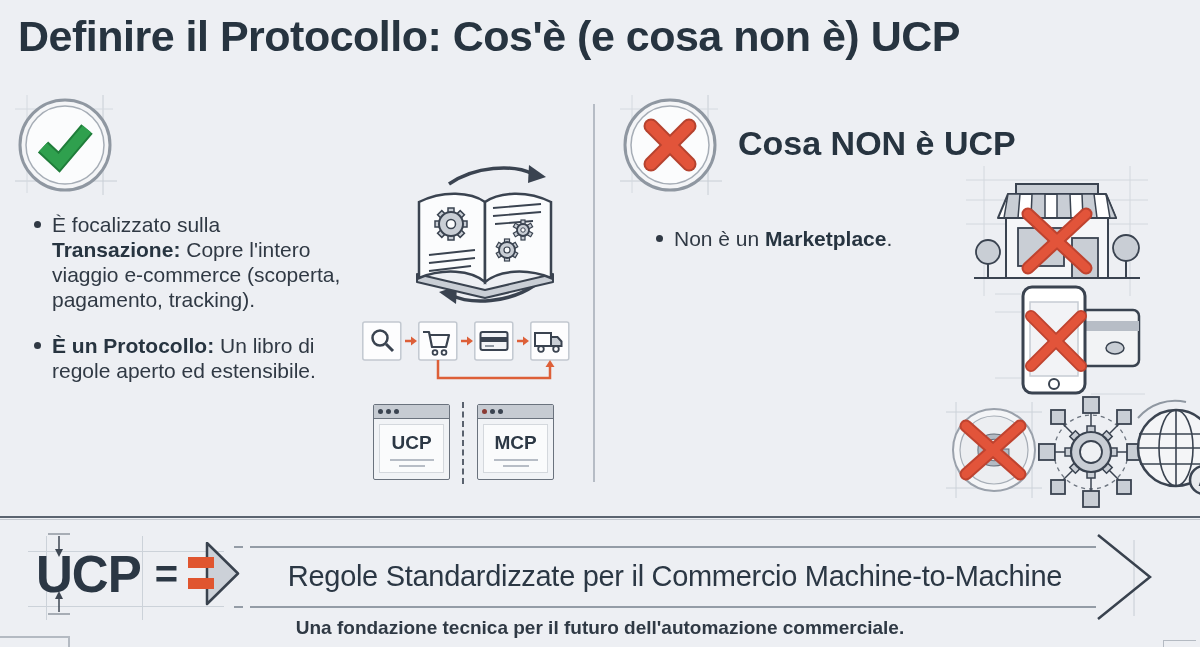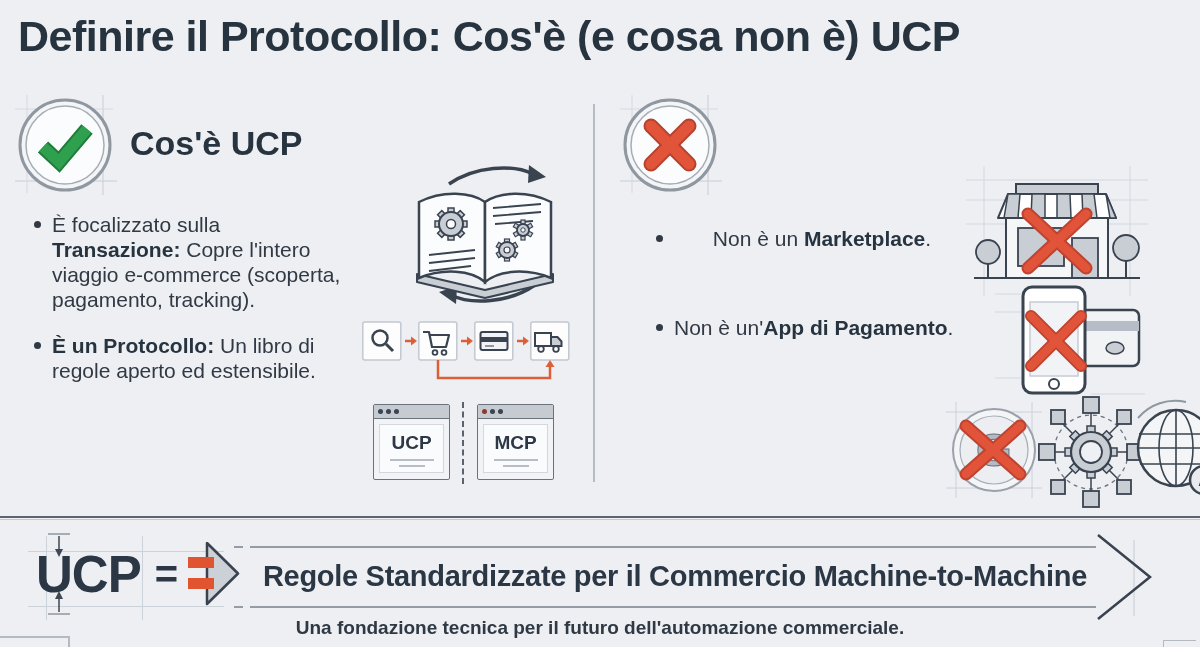--- a/index.html
+++ b/index.html
@@ -23,21 +23,21 @@
     font-size:21px; line-height:25px; color:#303944;
   }
   ul.bullets li::before{
     content:""; position:absolute; left:4px; top:9px;
     width:7px; height:7px; border-radius:50%; background:#303944;
   }
   #left-bullets{left:30px; top:212px; width:322px;}
   #left-bullets li{margin-bottom:21px;}
   #left-bullets li:nth-child(2){margin-bottom:27px;}
   #right-bullets{left:652px; top:226px; width:318px;}
-  #right-bullets li:nth-child(1){margin-bottom:64px;text-align:center;}
+  #right-bullets li:nth-child(1){margin-bottom:64px;}
   #right-bullets li:nth-child(2){margin-bottom:31px;}
   b{font-weight:700; color:#273440;}
   #col-divider{left:593px; top:104px; width:2px; height:378px; background:#b6bcc5;}
   
   
   .window{
     position:absolute; width:77px; height:76px; box-sizing:border-box;
     background:#f1f3f6; border:1.5px solid #6a727d; border-radius:2px;
   }
   .window .titlebar{
@@ -60,21 +60,21 @@
   
   #band-separator{left:0; top:516px; width:1200px; height:2px; background:#5b6470;}
   #band-separator2{left:0; top:519px; width:1200px; height:1px; background:#c3c8cf;}
   #ucp-equals-row{
     left:36px; top:542px; display:flex; align-items:center;
   }
   #ucp-big{font-size:51px; font-weight:700; letter-spacing:-1px; color:#2b3744;}
   #equals-big{font-size:40px; font-weight:700; color:#2b3744; margin:0 10px 0 14px;}
   #banner-text{
     left:250px; top:560px; width:850px; text-align:center;
-    font-size:29px; font-weight:700; color:#2b3744; letter-spacing:-0.3px;
+    font-size:29px; font-weight:400; color:#2b3744; letter-spacing:-0.3px;
   }
   #banner-subtext{
     left:0; top:617px; width:1200px; text-align:center;
     font-size:19px; color:#2f3944;font-weight:bold;
   }
   .guide-h{position:absolute; height:1px; background:#ccd2d9;}
   .guide-v{position:absolute; width:1px; background:#ccd2d9;}
   #corner-box-bl{
     left:-10px; top:636px; width:76px; height:24px;
     border:2px solid #b4bac2; background:transparent;
@@ -94,21 +94,20 @@
   <svg class="abs" style="left:13px;top:93px;" width="104" height="104" viewBox="0 0 104 104">
     <line x1="90" y1="2" x2="90" y2="102" stroke="#c8ced5" stroke-width="1"></line>
     <line x1="2" y1="88" x2="104" y2="88" stroke="#c8ced5" stroke-width="1"></line>
     <line x1="14" y1="2" x2="14" y2="100" stroke="#d5dae0" stroke-width="1"></line>
     <line x1="2" y1="16" x2="100" y2="16" stroke="#d5dae0" stroke-width="1"></line>
     <circle cx="52" cy="52" r="45" fill="#f4f5f7" stroke="#8f97a1" stroke-width="3"></circle>
     <circle cx="52" cy="52" r="39" fill="#fbfcfd" stroke="#a6adb6" stroke-width="1.5"></circle>
     <path d="M30 54 L46 69 L74 36" fill="none" stroke="#1f7d3a" stroke-width="15" stroke-linejoin="miter"></path>
     <path d="M30 54 L46 69 L74 36" fill="none" stroke="#2fa04e" stroke-width="11" stroke-linejoin="miter"></path>
   </svg>
-  <div class="abs col-heading" style="left:130px;top:124px;">Cos'è UCP</div>
 
   <ul class="abs bullets" id="left-bullets">
     <li><span>È focalizzato sulla </span><b>Transazione:</b><span> Copre l'intero viaggio e-commerce (scoperta, pagamento, tracking).</span></li>
     <li><span></span><b>È un Protocollo:</b><span> Un libro di regole aperto ed estensibile.</span></li>
   </ul>
 
   <svg class="abs" style="left:383px;top:158px;" width="205" height="150" viewBox="0 0 205 150">
     <path d="M66 26 C92 8 130 6 150 16" fill="none" stroke="#3a4350" stroke-width="3.5"></path>
     <polygon points="146,7 163,19 145,25" fill="#3a4350"></polygon>
     <path d="M152 127 C126 145 88 147 68 137" fill="none" stroke="#3a4350" stroke-width="3.5"></path>
@@ -240,24 +239,24 @@
     <circle cx="52" cy="52" r="39" fill="#fbfcfd" stroke="#a6adb6" stroke-width="1.5"></circle>
     <g stroke="#b5422e" stroke-width="15" stroke-linecap="round">
       <line x1="33" y1="33" x2="71" y2="71"></line>
         <line x1="71" y1="33" x2="33" y2="71"></line>
     </g>
     <g stroke="#e2543a" stroke-width="11" stroke-linecap="round">
       <line x1="33" y1="33" x2="71" y2="71"></line>
         <line x1="71" y1="33" x2="33" y2="71"></line>
     </g>
   </svg>
+  <div class="abs col-heading" style="left:738px;top:124px;">Cosa NON è UCP</div>
 
   <ul class="abs bullets" id="right-bullets">
     <li><span>Non è un </span><b>Marketplace</b><span>.</span></li>
-    <li><span>Non è un'</span><b>App di Pagamento</b><span>.</span></li>
   </ul>
 
   <svg class="abs" style="left:966px;top:166px;" width="182" height="130" viewBox="0 0 182 130">
     <g stroke="#d3d8de" stroke-width="1">
       <line x1="0" y1="14" x2="182" y2="14"></line>
         <line x1="0" y1="34" x2="182" y2="34"></line>
       <line x1="0" y1="58" x2="182" y2="58"></line>
         <line x1="18" y1="0" x2="18" y2="130"></line>
       <line x1="164" y1="0" x2="164" y2="130"></line>
     </g>

